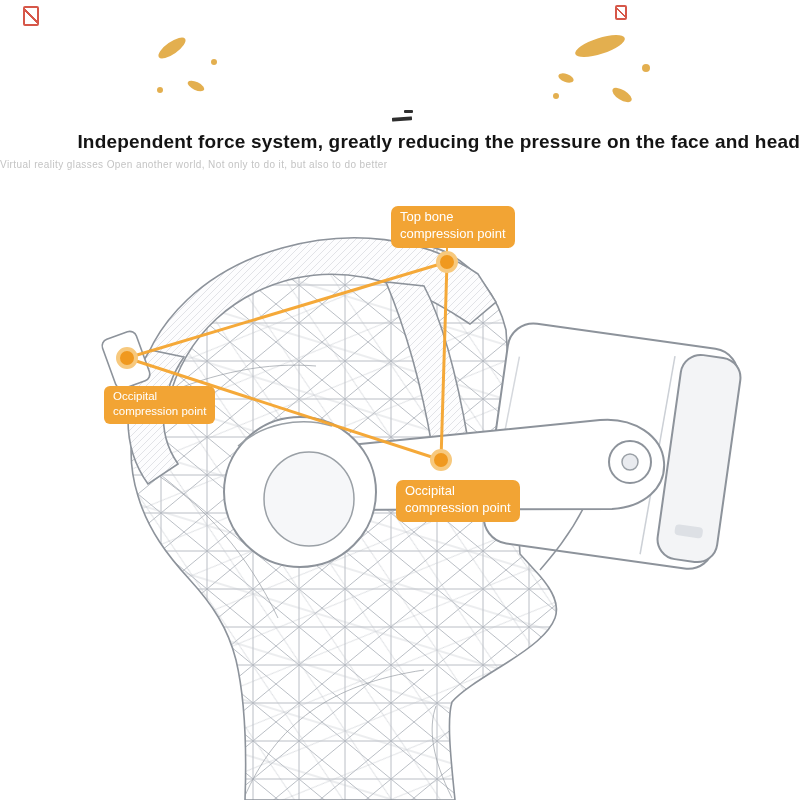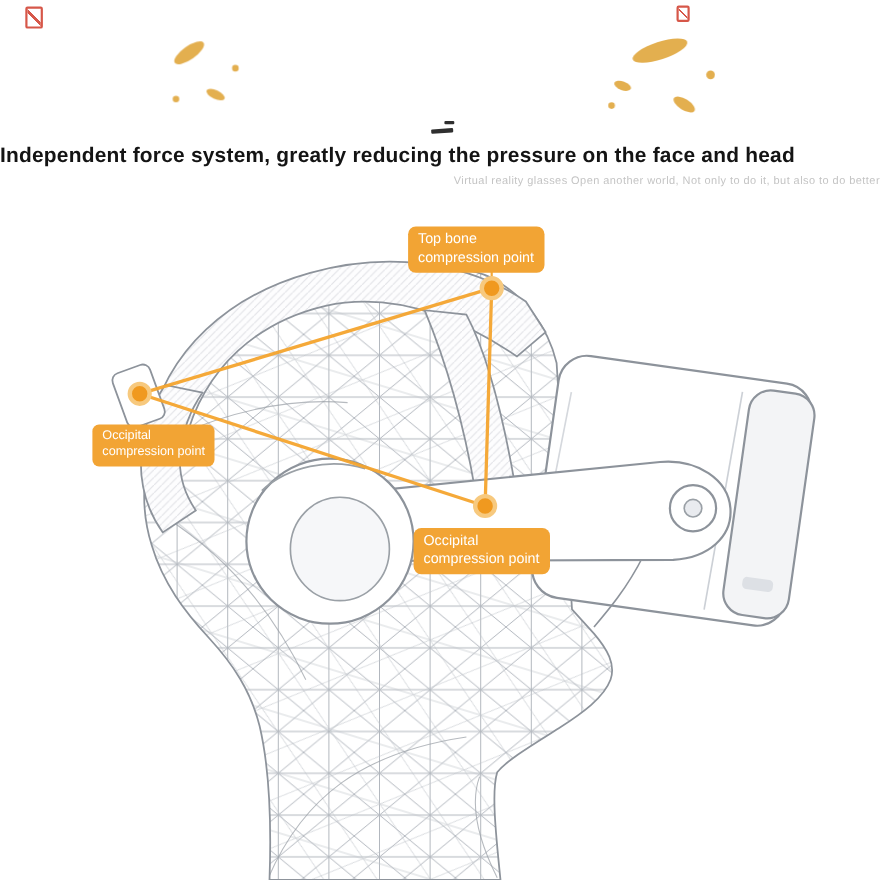--- a/index.html
+++ b/index.html
@@ -21,34 +21,34 @@
     color:#d0922a;
   }
   @supports (-webkit-background-clip: text) {
     .title {
       background:linear-gradient(172deg,#f4ca66 8%,#e2a437 40%,#b97d15 72%,#e9b54d 100%);
       -webkit-background-clip:text; background-clip:text; color:transparent;
     }
   }
   .subtitle {
     position:absolute; top:131px; left:0; width:100%;
-    text-align:left; z-index:2;
+    text-align:right; z-index:2;
     font-size:19px; font-weight:700; color:#141414; letter-spacing:.2px;
   }
   .tagline {
     position:absolute; top:159px; left:0; width:100%;
-    text-align:right; z-index:2;
+    text-align:left; z-index:2;
     font-size:10px; color:#c4c4c4; letter-spacing:.4px;
   }
 
   .callout {
     position:absolute; z-index:3;
     background:#f2a434; color:#ffffff;
     border-radius:7px; padding:3px 9px 5px;
-    font-size:13px; line-height:1.3; white-space:nowrap;
+    font-size:13px; line-height:1.3; white-space:nowrap;margin-left:20px;
   }
   .callout span { display:block; }
   .co-top  { left:371px; top:206px; }
   .co-left { left:84px;  top:386px; font-size:11.5px; border-radius:6px; }
   .co-mid  { left:376px; top:480px; }
 
   .red-mark {
     position:absolute; z-index:2; opacity:.85;
     border:2px solid #d03a2a; border-radius:2px;
     background:linear-gradient(45deg, transparent 45%, #d03a2a 45% 55%, transparent 55%);

